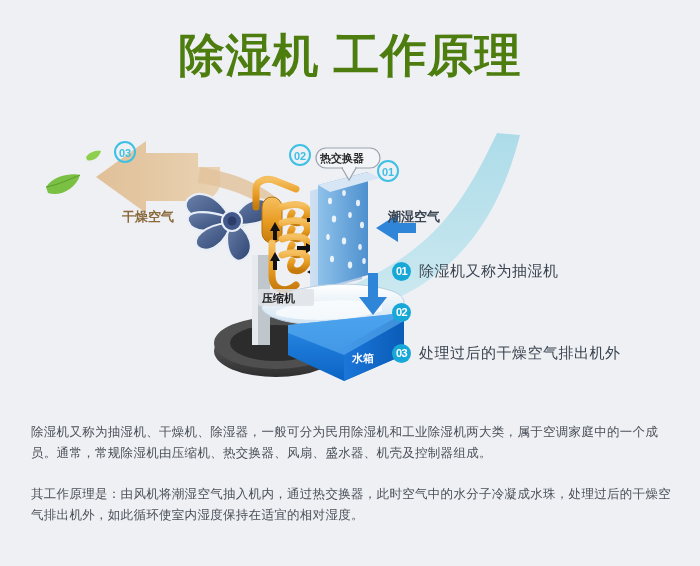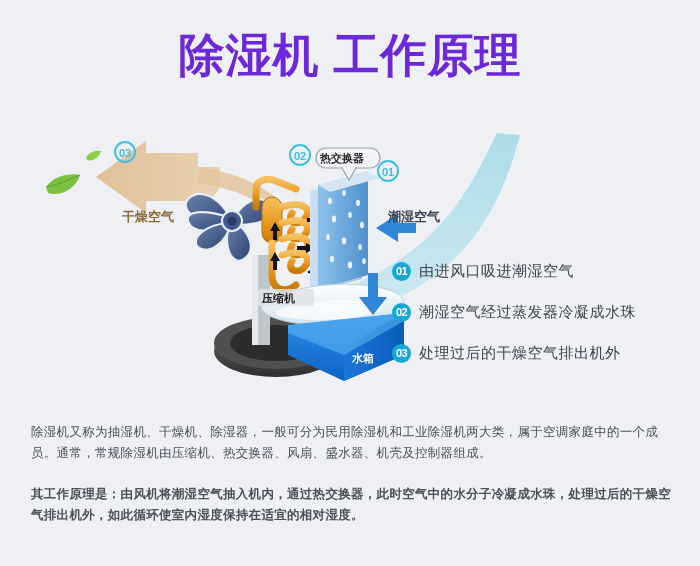--- a/index.html
+++ b/index.html
@@ -20,21 +20,21 @@
     position: absolute;
     top: 32px;
     left: 0;
     width: 700px;
     text-align: center;
   }
   #page-title {
     display: inline-block;
     font-size: 46px;
     font-weight: bold;
-    color: #6d28d9;
+    color: #4d7c0f;
     letter-spacing: 1px;
     line-height: 1;
     white-space: pre;
   }
 
   
   #illustration {
     position: absolute;
     top: 115px;
     left: 0;
@@ -88,21 +88,20 @@
   }
   .para {
     font-size: 12.5px;
     color: #4a5058;
     line-height: 21px;
     letter-spacing: 0.3px;
     margin: 4px;
   }
   .para + .para {
     margin-top: 20px;
-    font-weight: bold;
   }
 
   
   .diag-label {
     font-family: "Liberation Sans", "DejaVu Sans", sans-serif;
     font-weight: bold;
   }
 </style>
 </head>
 <body>
@@ -283,26 +282,25 @@
       <text x="125" y="41.5" font-size="11" font-weight="bold" fill="#3ec0e5" text-anchor="middle">03</text>
       <text class="diag-label" x="122" y="106" font-size="13" fill="#8a6a3c">干燥空气</text>
     </g>
   </svg>
 </div>
 
 <div id="legend">
 
   <div class="legend-row">
     <span class="legend-badge">01</span>
-    <span class="legend-text">由进风口吸进潮湿空气</span>
+    <span class="legend-text">除湿机又称为抽湿机</span>
   </div>
 
   <div class="legend-row">
     <span class="legend-badge">02</span>
-    <span class="legend-text">潮湿空气经过蒸发器冷凝成水珠</span>
   </div>
 
   <div class="legend-row">
     <span class="legend-badge">03</span>
     <span class="legend-text">处理过后的干燥空气排出机外</span>
   </div>
 
 </div>
 
 <div id="body-copy">

